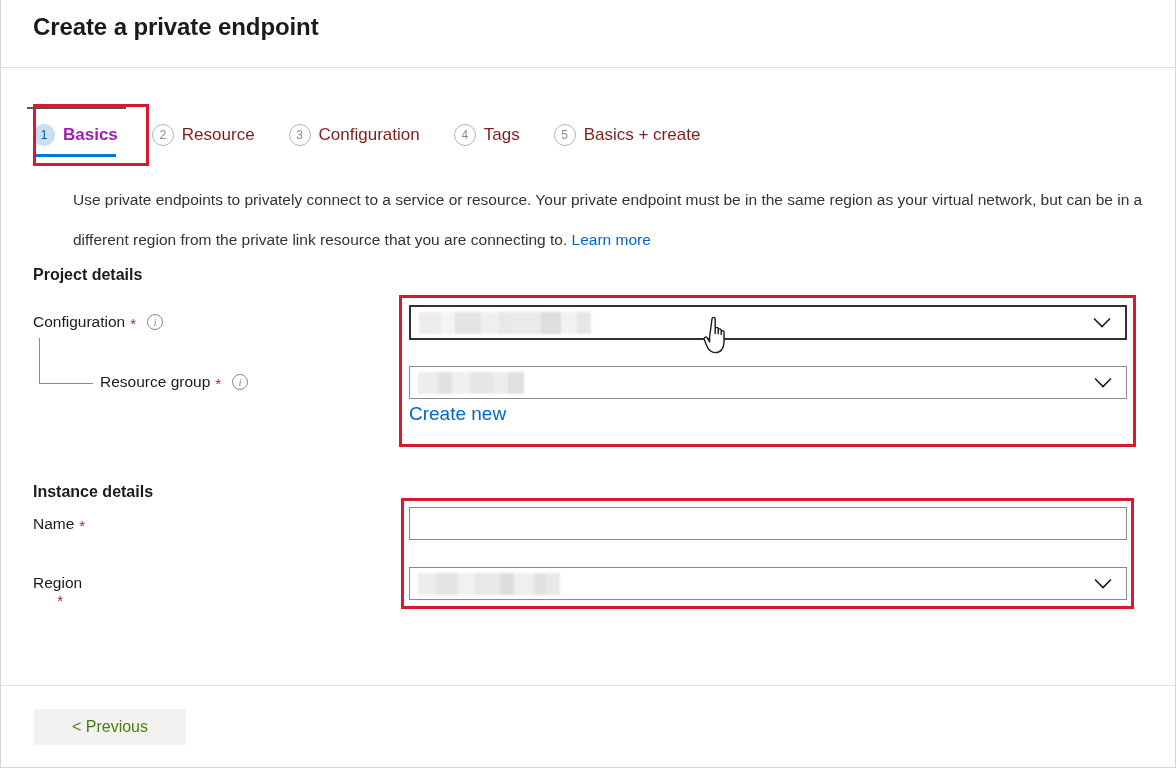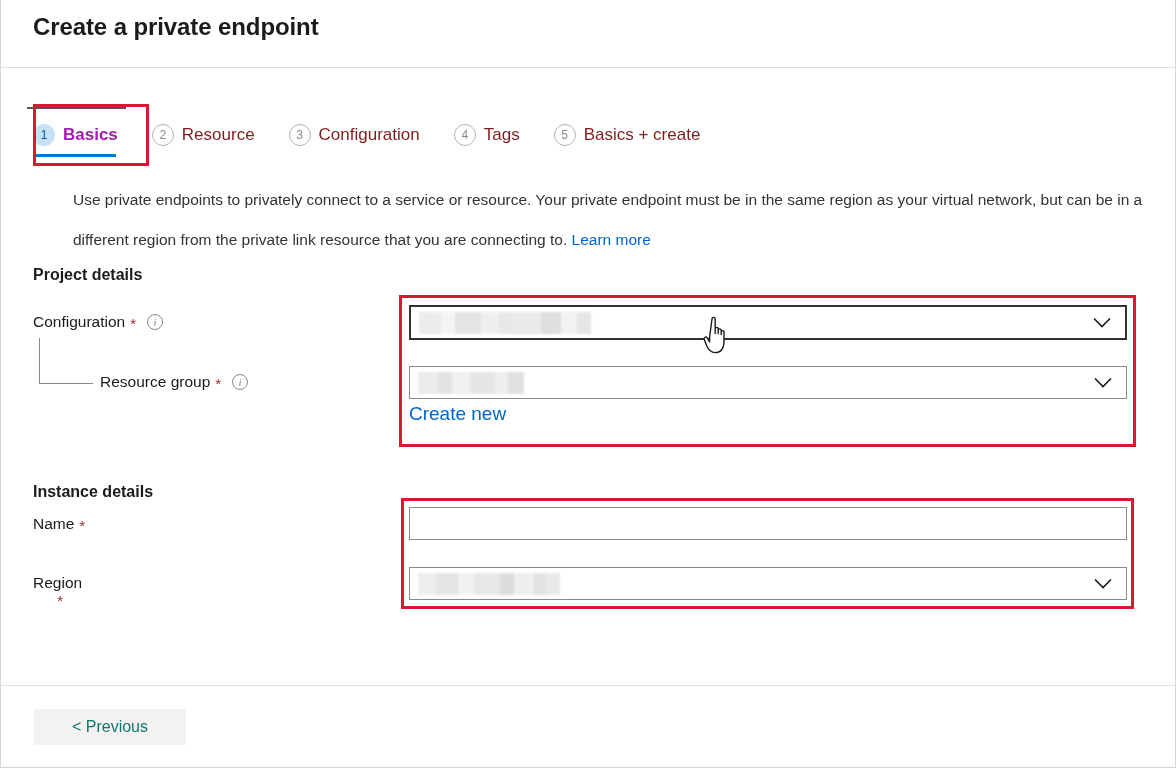--- a/index.html
+++ b/index.html
@@ -211,21 +211,21 @@
     align-items: center;
     justify-content: center;
     font-size: 16px;
     font-family: "Liberation Sans", sans-serif;
     cursor: pointer;
   }
   #previous-button {
     left: 33px; top: 23px;
     width: 152px; height: 36px;
     background: #f3f2f1;
-    color: #0f766e;
+    color: #4d7c0f;
     border: 1px solid #f3f2f1;
     cursor: default;
   }
   #next-button {
     left: 201px; top: 20px;
     width: 220px; height: 39px;
     background: #ffffff;
     color: #1b1b1b;
     border: 1px solid #8a8a8a;
   }

